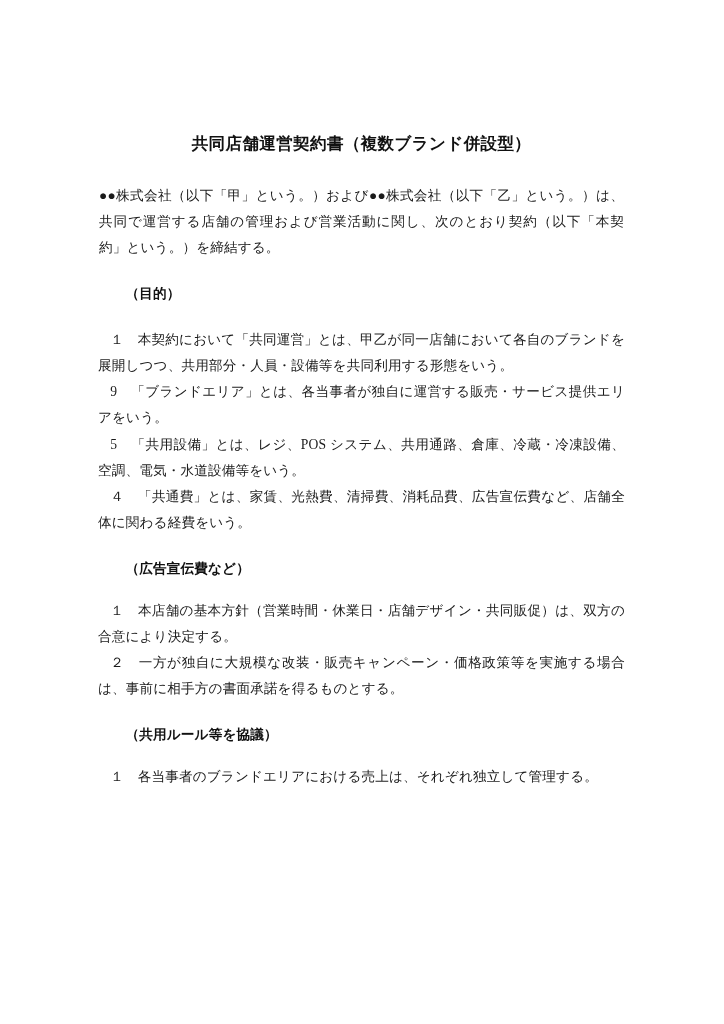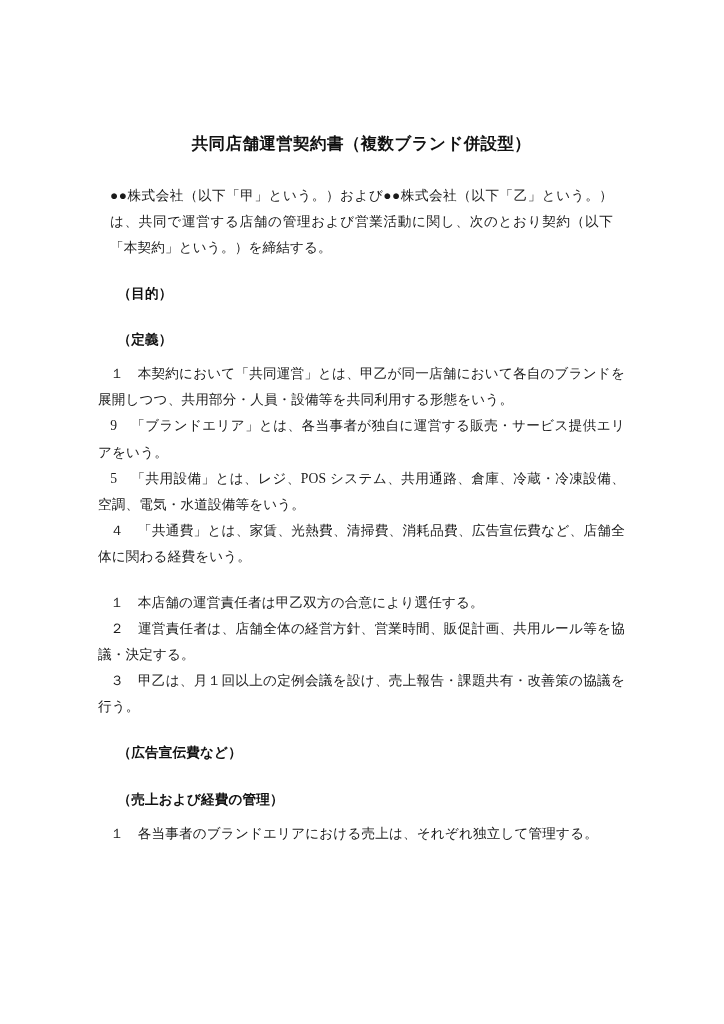--- a/index.html
+++ b/index.html
@@ -41,34 +41,34 @@
     line-height: 1.5;
     margin: 0 0 26px 0;
     color: #111111;
   }
 
   .para {
     font-size: 13.6px;
     line-height: 1.92;
     text-align: justify;
     text-justify: inter-ideograph;
-    margin: 12px;
+    margin: 1px;
     color: #1a1a1a;
     letter-spacing: 0.15px;
   }
 
   .block {
     margin: 0 0 20px 0;
   }
 
   .section-heading {
     font-size: 13.6px;
     font-weight: bold;
     line-height: 1.92;
-    margin: 8px;
+    margin: 16px;
     padding-left: 0.85em;
     color: #111111;
     letter-spacing: 0.15px;
   }
 
   .list {
     margin: 0;
     padding: 0;
     list-style: none;
   }
@@ -94,42 +94,40 @@
 
     <div class="block">
       <p class="para">●●株式会社（以下「甲」という。）および●●株式会社（以下「乙」という。）は、共同で運営する店舗の管理および営業活動に関し、次のとおり契約（以下「本契約」という。）を締結する。</p>
     </div>
 
     <div class="block">
       <p class="section-heading">（目的）</p>
     </div>
 
     <div class="block">
-      <p class="section-heading">（定義）</p>
       <ul class="list">
         <li class="list-item">１　本契約において「共同運営」とは、甲乙が同一店舗において各自のブランドを展開しつつ、共用部分・人員・設備等を共同利用する形態をいう。</li>
         <li class="list-item">9　「ブランドエリア」とは、各当事者が独自に運営する販売・サービス提供エリアをいう。</li>
         <li class="list-item">5　「共用設備」とは、レジ、POS システム、共用通路、倉庫、冷蔵・冷凍設備、空調、電気・水道設備等をいう。</li>
         <li class="list-item">４　「共通費」とは、家賃、光熱費、清掃費、消耗品費、広告宣伝費など、店舗全体に関わる経費をいう。</li>
       </ul>
     </div>
 
     <div class="block">
+    </div>
+
+    <div class="block">
+      <p class="section-heading">（広告宣伝費など）</p>
       <ul class="list">
-        <li class="list-item">１　本店舗の運営責任者は甲乙双方の合意により選任する。</li>
-        <li class="list-item">２　運営責任者は、店舗全体の経営方針、営業時間、販促計画、共用ルール等を協議・決定する。</li>
-        <li class="list-item">３　甲乙は、月１回以上の定例会議を設け、売上報告・課題共有・改善策の協議を行う。</li>
+        <li class="list-item">１　本店舗の基本方針（営業時間・休業日・店舗デザイン・共同販促）は、双方の合意により決定する。</li>
+        <li class="list-item">２　一方が独自に大規模な改装・販売キャンペーン・価格政策等を実施する場合は、事前に相手方の書面承諾を得るものとする。</li>
       </ul>
     </div>
 
     <div class="block">
-      <p class="section-heading">（広告宣伝費など）</p>
-    </div>
-
-    <div class="block">
-      <p class="section-heading">（売上および経費の管理）</p>
+      <p class="section-heading">（共用ルール等を協議）</p>
       <ul class="list">
         <li class="list-item">１　各当事者のブランドエリアにおける売上は、それぞれ独立して管理する。</li>
       </ul>
     </div>
 
   </div>
 </div>
 
 </body></html>

